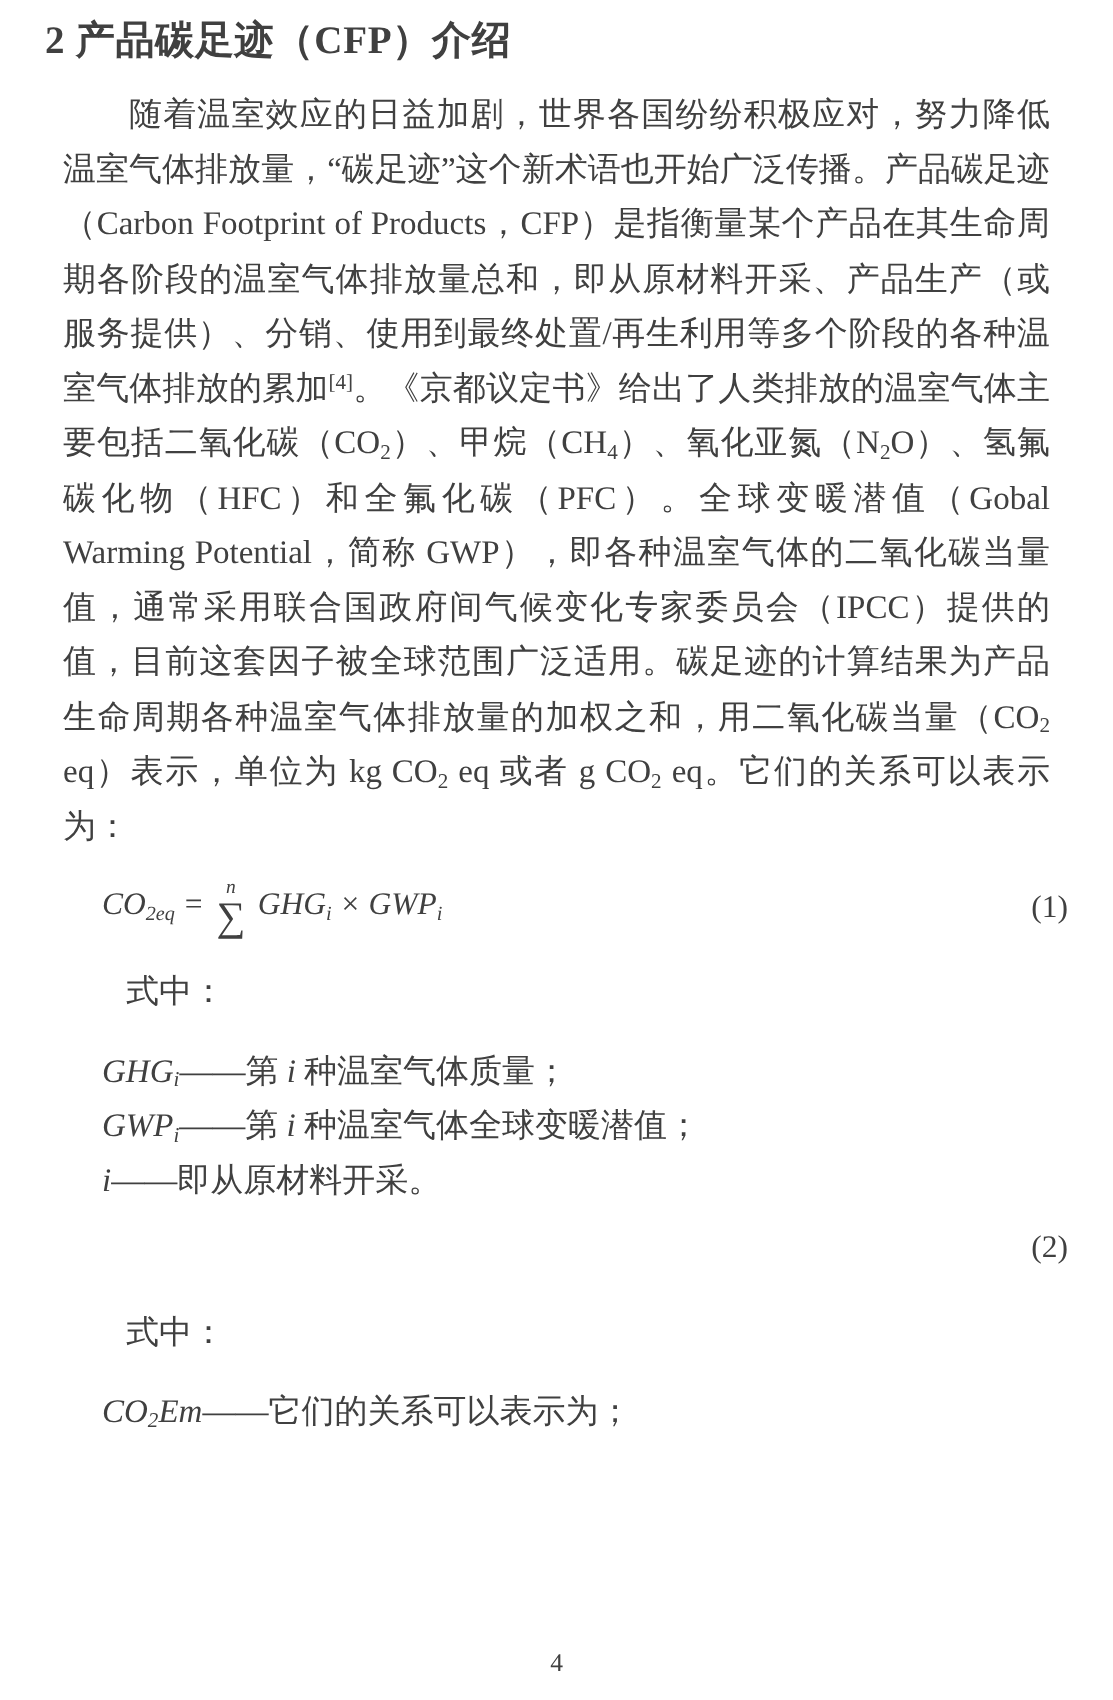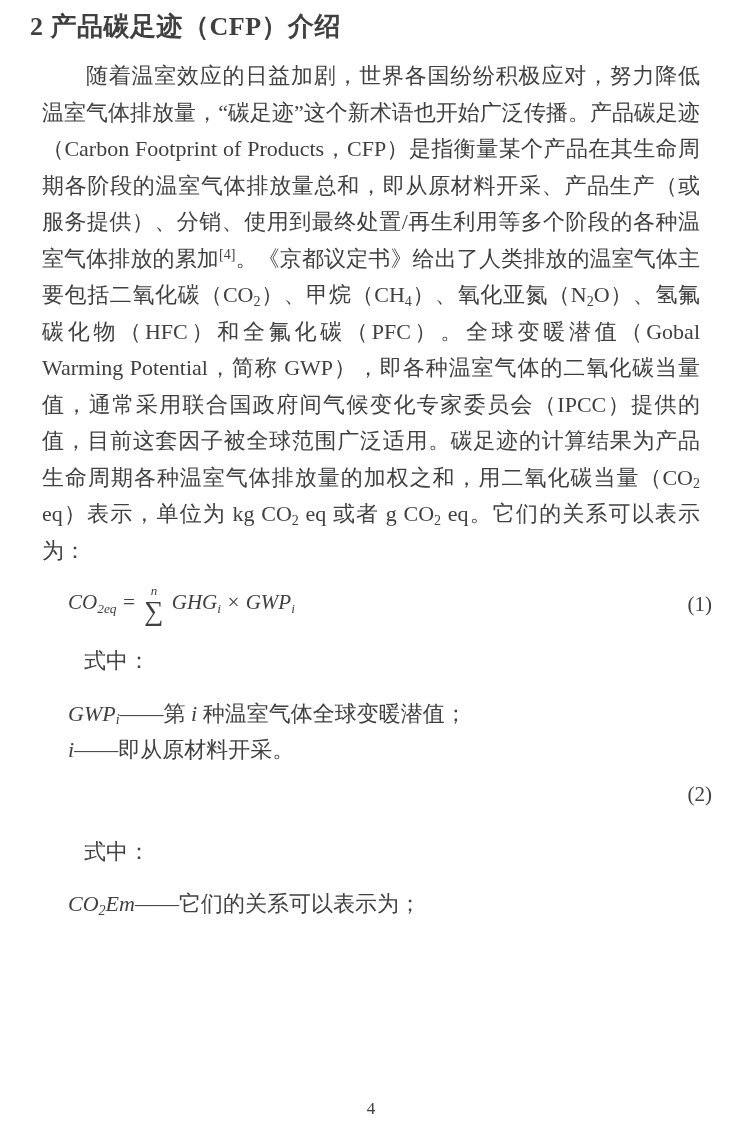--- a/index.html
+++ b/index.html
@@ -82,20 +82,21 @@
   <div class="equation">
     <span class="eq-body it"><span class="it">CO</span><sub class="it sub">2eq</sub><span> = </span><span class="sum">
           <span class="sum-top">n</span>
           <span class="sum-sym">∑</span>
         </span><span> </span><span class="it">GHG</span><sub class="it sub">i</sub><span> × </span><span class="it">GWP</span><sub class="it sub">i</sub></span>
     <span class="eq-num">(1)</span>
   </div>
 
   <p class="where">式中：</p>
 
+  <p class="def"><span class="it">GHG</span><sub class="it sub">i</sub><span>——第 </span><span class="it">i</span><span> 种温室气体质量；</span></p>
   <p class="def"><span class="it">GWP</span><sub class="it sub">i</sub><span>——第 </span><span class="it">i</span><span> 种温室气体全球变暖潜值；</span></p>
   <p class="def"><span class="it">i</span><span>——即从原材料开采。</span></p>
 
 
   <div class="equation">
     <span class="eq-num">(2)</span>
   </div>
 
   <p class="where">式中：</p>
 

